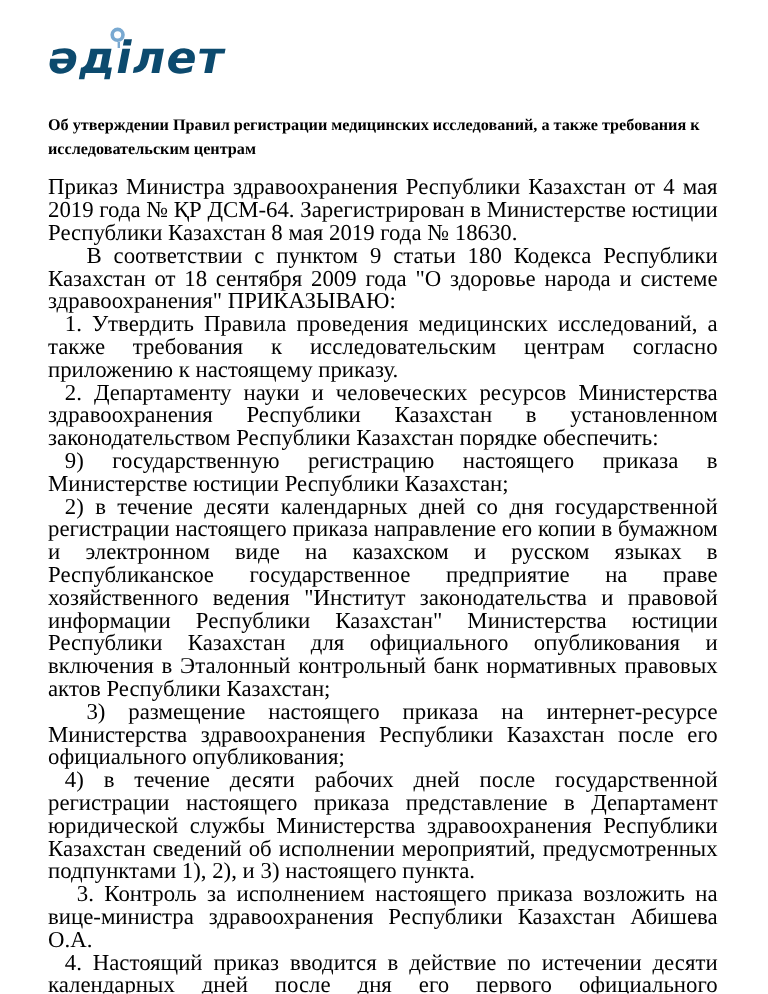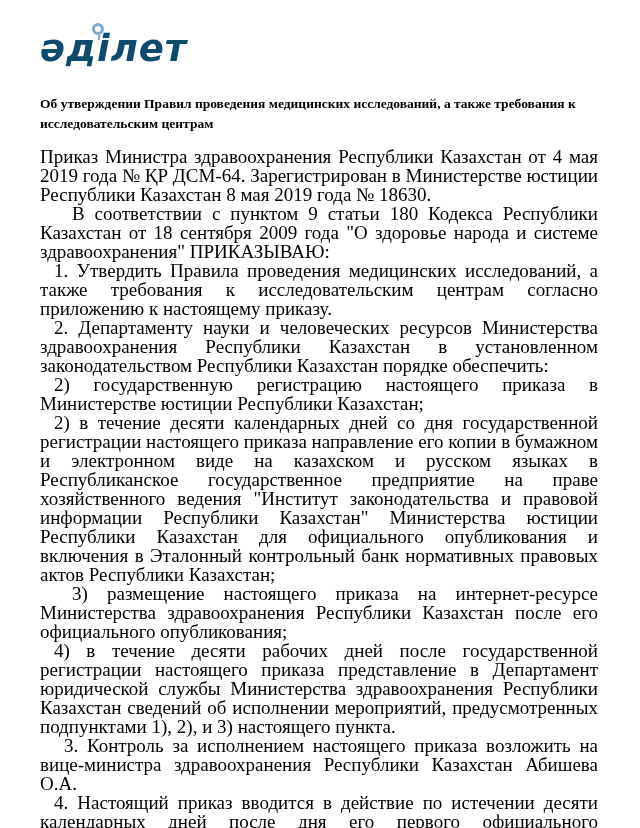--- a/index.html
+++ b/index.html
@@ -79,28 +79,28 @@
 </head>
 <body>
 
 <div class="page">
 
   <div class="logo">
     <span class="logo-text">әділет</span>
     <span class="logo-ring"></span>
   </div>
 
-  <div class="doc-title">Об утверждении Правил проведения медицинских исследований, а также требования к исследовательским центрам</div>
+  <div class="doc-title">Об утверждении Правил регистрации медицинских исследований, а также требования к исследовательским центрам</div>
 
   <div class="doc-body">
     <p class="ind-0">Приказ Министра здравоохранения Республики Казахстан от 4 мая 2019 года № ҚР ДСМ-64. Зарегистрирован в Министерстве юстиции Республики Казахстан 8 мая 2019 года № 18630.</p>
     <p class="ind-l">В соответствии с пунктом 9 статьи 180 Кодекса Республики Казахстан от 18 сентября 2009 года "О здоровье народа и системе здравоохранения" ПРИКАЗЫВАЮ:</p>
     <p class="ind-s">1. Утвердить Правила проведения медицинских исследований, а также требования к исследовательским центрам согласно приложению к настоящему приказу.</p>
     <p class="ind-s">2. Департаменту науки и человеческих ресурсов Министерства здравоохранения Республики Казахстан в установленном законодательством Республики Казахстан порядке обеспечить:</p>
-    <p class="ind-s">2) государственную регистрацию настоящего приказа в Министерстве юстиции Республики Казахстан;</p>
+    <p class="ind-s">9) государственную регистрацию настоящего приказа в Министерстве юстиции Республики Казахстан;</p>
     <p class="ind-s">2) в течение десяти календарных дней со дня государственной регистрации настоящего приказа направление его копии в бумажном и электронном виде на казахском и русском языках в Республиканское государственное предприятие на праве хозяйственного ведения "Институт законодательства и правовой информации Республики Казахстан" Министерства юстиции Республики Казахстан для официального опубликования и включения в Эталонный контрольный банк нормативных правовых актов Республики Казахстан;</p>
     <p class="ind-l">3) размещение настоящего приказа на интернет-ресурсе Министерства здравоохранения Республики Казахстан после его официального опубликования;</p>
     <p class="ind-s">4) в течение десяти рабочих дней после государственной регистрации настоящего приказа представление в Департамент юридической службы Министерства здравоохранения Республики Казахстан сведений об исполнении мероприятий, предусмотренных подпунктами 1), 2), и 3) настоящего пункта.</p>
     <p class="ind-m">3. Контроль за исполнением настоящего приказа возложить на вице-министра здравоохранения Республики Казахстан Абишева О.А.</p>
     <p class="ind-s">4. Настоящий приказ вводится в действие по истечении десяти календарных дней после дня его первого официального опубликования.</p>
   </div>
 
   <div class="appendix">
     <div>Приложение</div>
     <div>Республики Утвердить</div>

